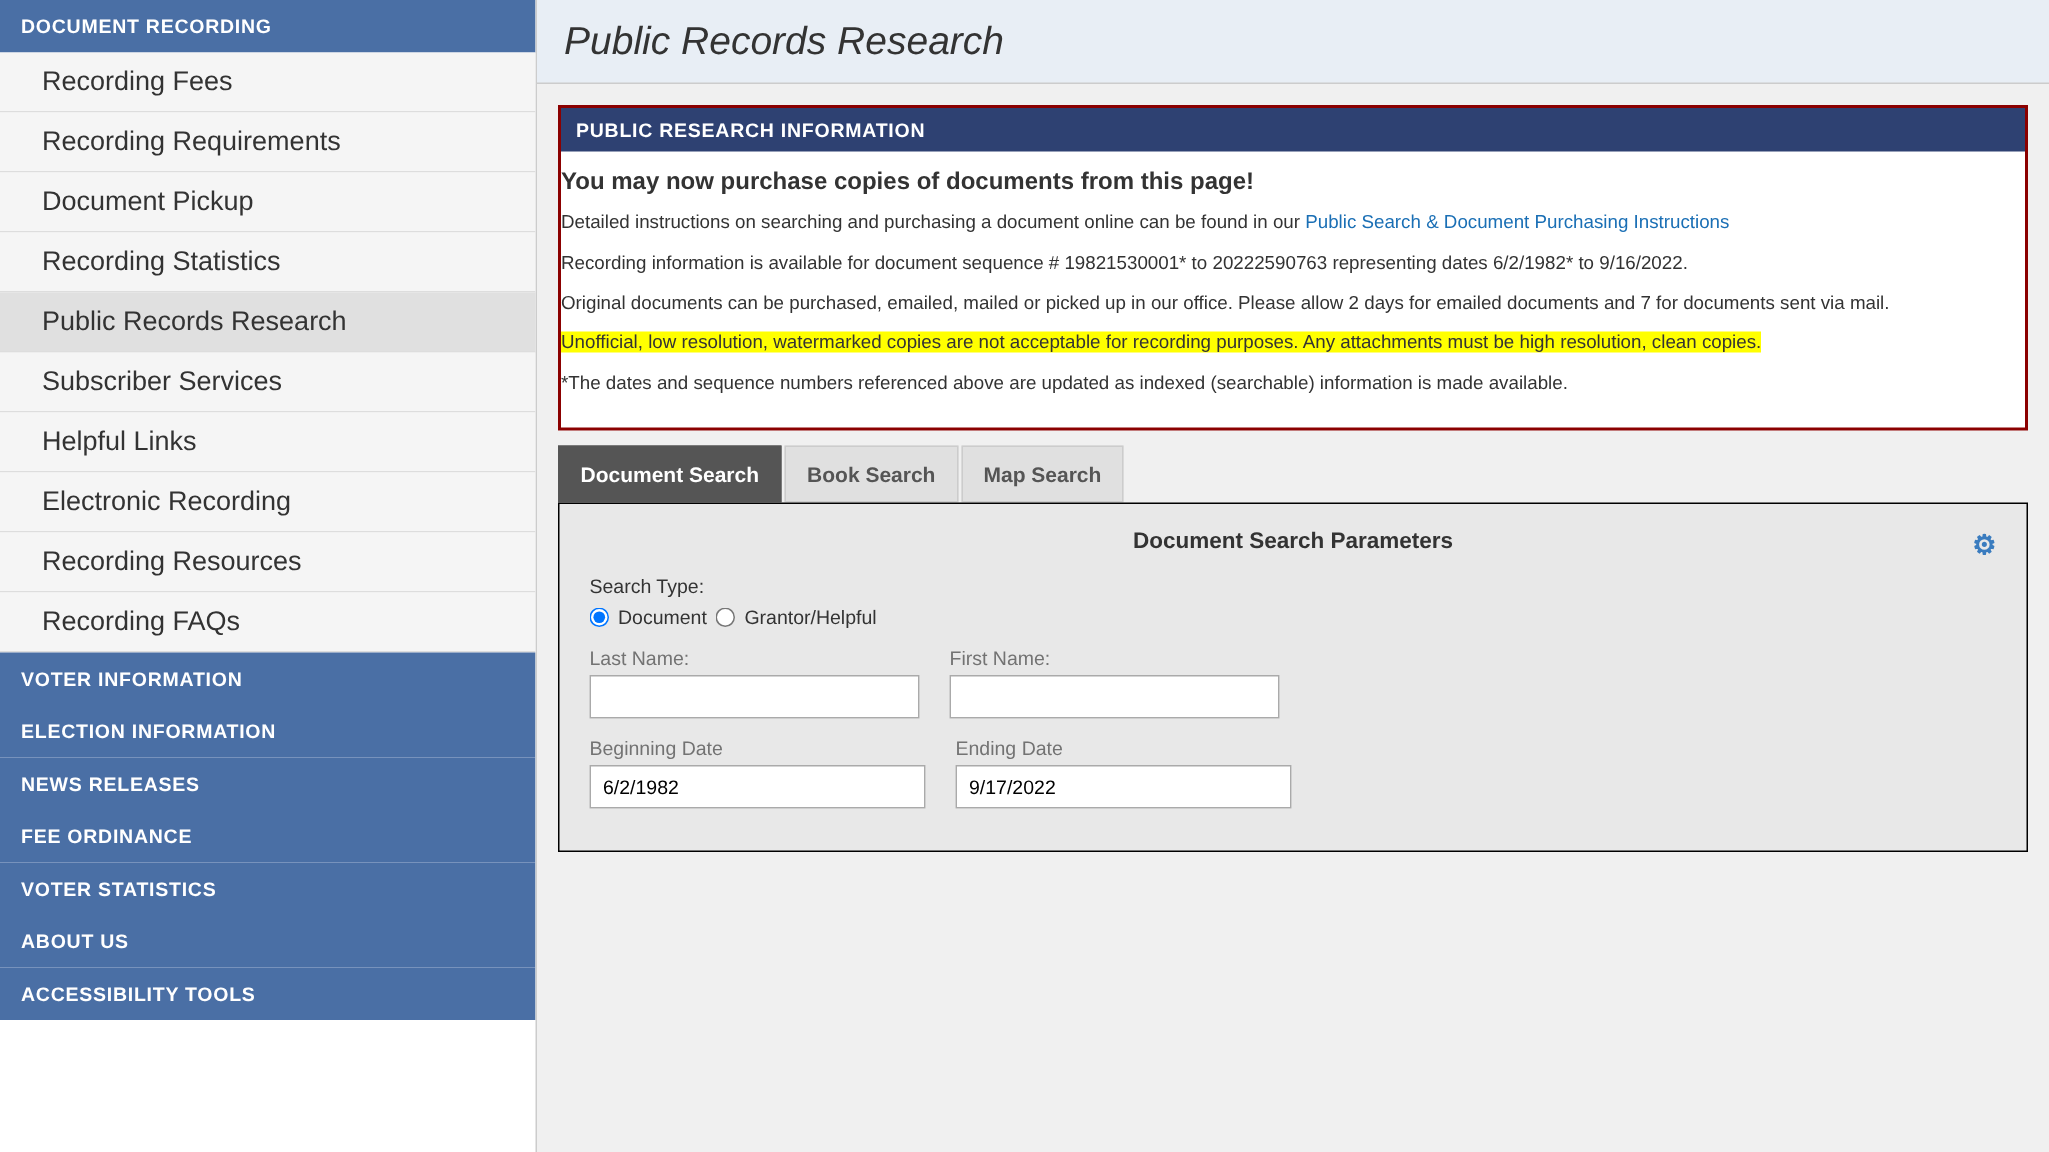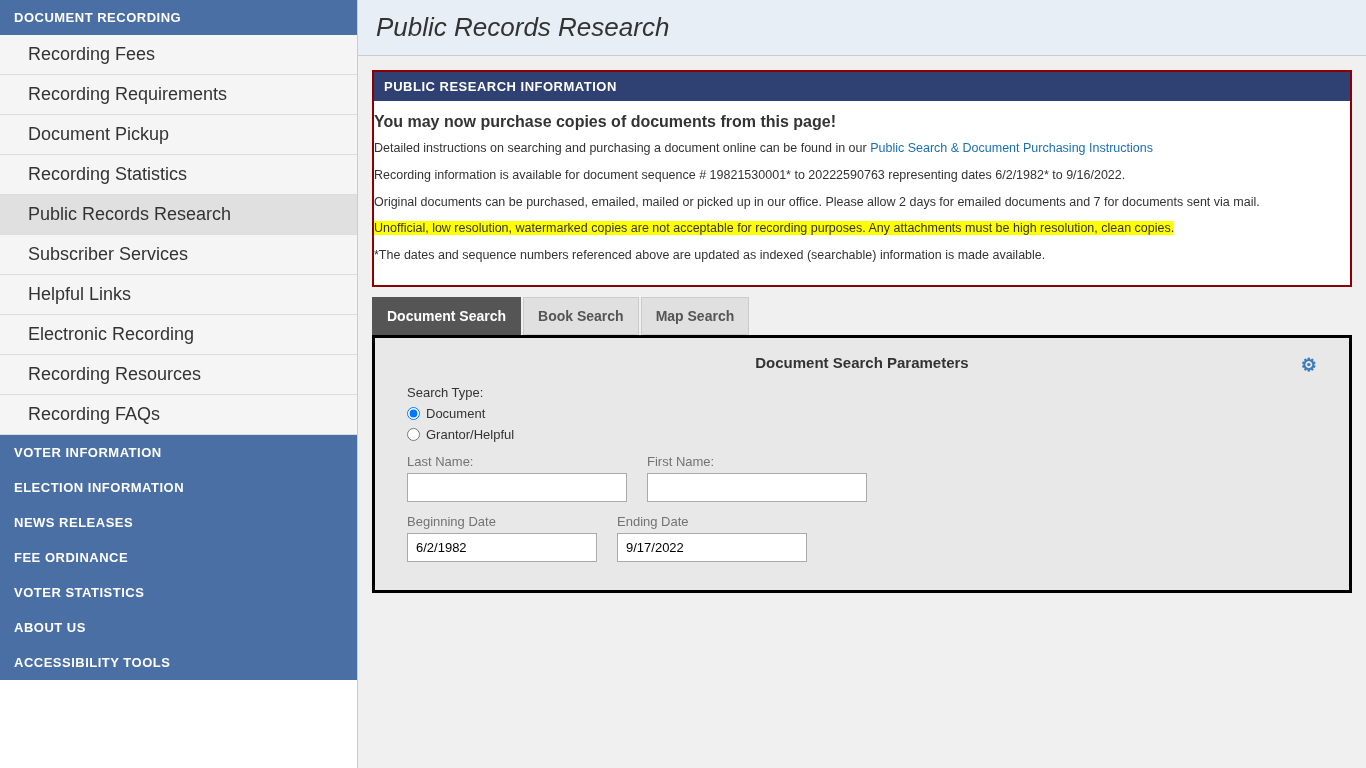--- a/index.html
+++ b/index.html
@@ -126,22 +126,22 @@
     .tab.active {
       background: #555;
       color: #fff;
       border-color: #555;
     }
 
     
     .search-panel {
       background: #e8e8e8;
       margin: 0 14px;
-      border: 3px solid #000000;
-      padding: 16px 32px;
+      border: 1px solid #000000;
+      padding: 16px 20px;
     }
 
     .search-panel-title {
       font-size: 15px;
       font-weight: bold;
       color: #333;
       text-align: center;
       margin-bottom: 14px;
       position: relative;
     }
@@ -150,21 +150,21 @@
       position: absolute;
       right: 0;
       top: 0;
       color: #3a7cbf;
       font-size: 18px;
       cursor: pointer;
     }
 
     .radio-group {
       display: flex;
-      flex-direction: column;
+      flex-direction: row;
       gap: 6px;
       margin-bottom: 12px;
     }
 
     .radio-item {
       display: flex;
       align-items: center;
       gap: 6px;
       font-size: 13px;
       color: #333;
@@ -186,21 +186,21 @@
     .field-block label {
       font-size: 13px;
       color: #737373;
     }
 
     .field-block input[type="text"] {
       padding: 6px 8px;
       border: 1px solid #aaa;
       font-size: 13px;
       background: #fff;
-      width: 190px;
+      width: 224px;
     }
 
     .field-block input[type="text"].wide {
       width: 220px;
     }
 
     .search-type-label {
       font-size: 13px;
       color: #333;
       margin-bottom: 6px;

